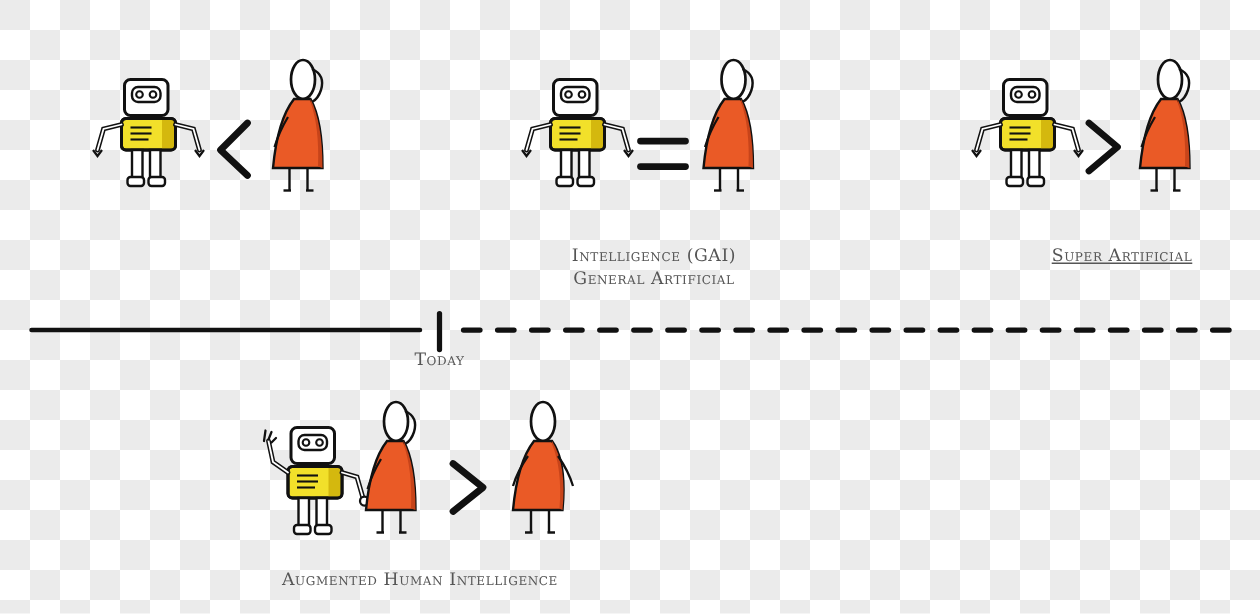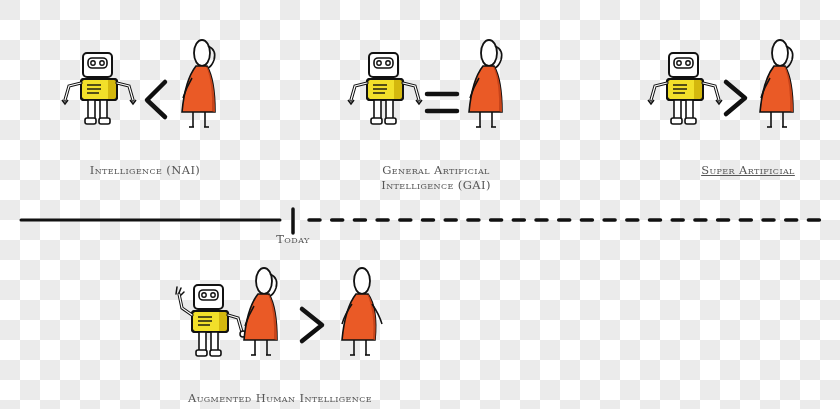--- a/index.html
+++ b/index.html
@@ -140,27 +140,26 @@
       <use href="#person-thinking"></use>
     </g>
     <path d="M302,309 L322,325 L302,341" fill="none" stroke="#111" stroke-width="4.5" stroke-linecap="round" stroke-linejoin="round"></path>
     <g transform="translate(341,268)">
       <use href="#person-plain"></use>
     </g>
   </g>
 </svg>
 
 <div class="label" style="left:50px; top:163px; width:190px;">
-  <span>Intelligence (NAI)</span>
 </div>
 <div class="label" style="left:336px; top:163px; width:200px;">
+  <span>Intelligence (GAI)</span>
   <span>General Artificial</span>
-  <span>Intelligence (GAI)</span>
 </div>
 <div class="label" style="left:640px; top:163px; width:216px;text-decoration:underline;">
   <span>Super Artificial</span>
 </div>
 <div class="label" style="left:253px; top:232px; width:80px;">
   <span>Today</span>
 </div>
-<div class="label" style="left:150px; top:379px; width:260px;margin-top:12px;">
+<div class="label" style="left:150px; top:379px; width:260px;">
   <span>Augmented Human Intelligence</span>
 </div>
 
 </body></html>

